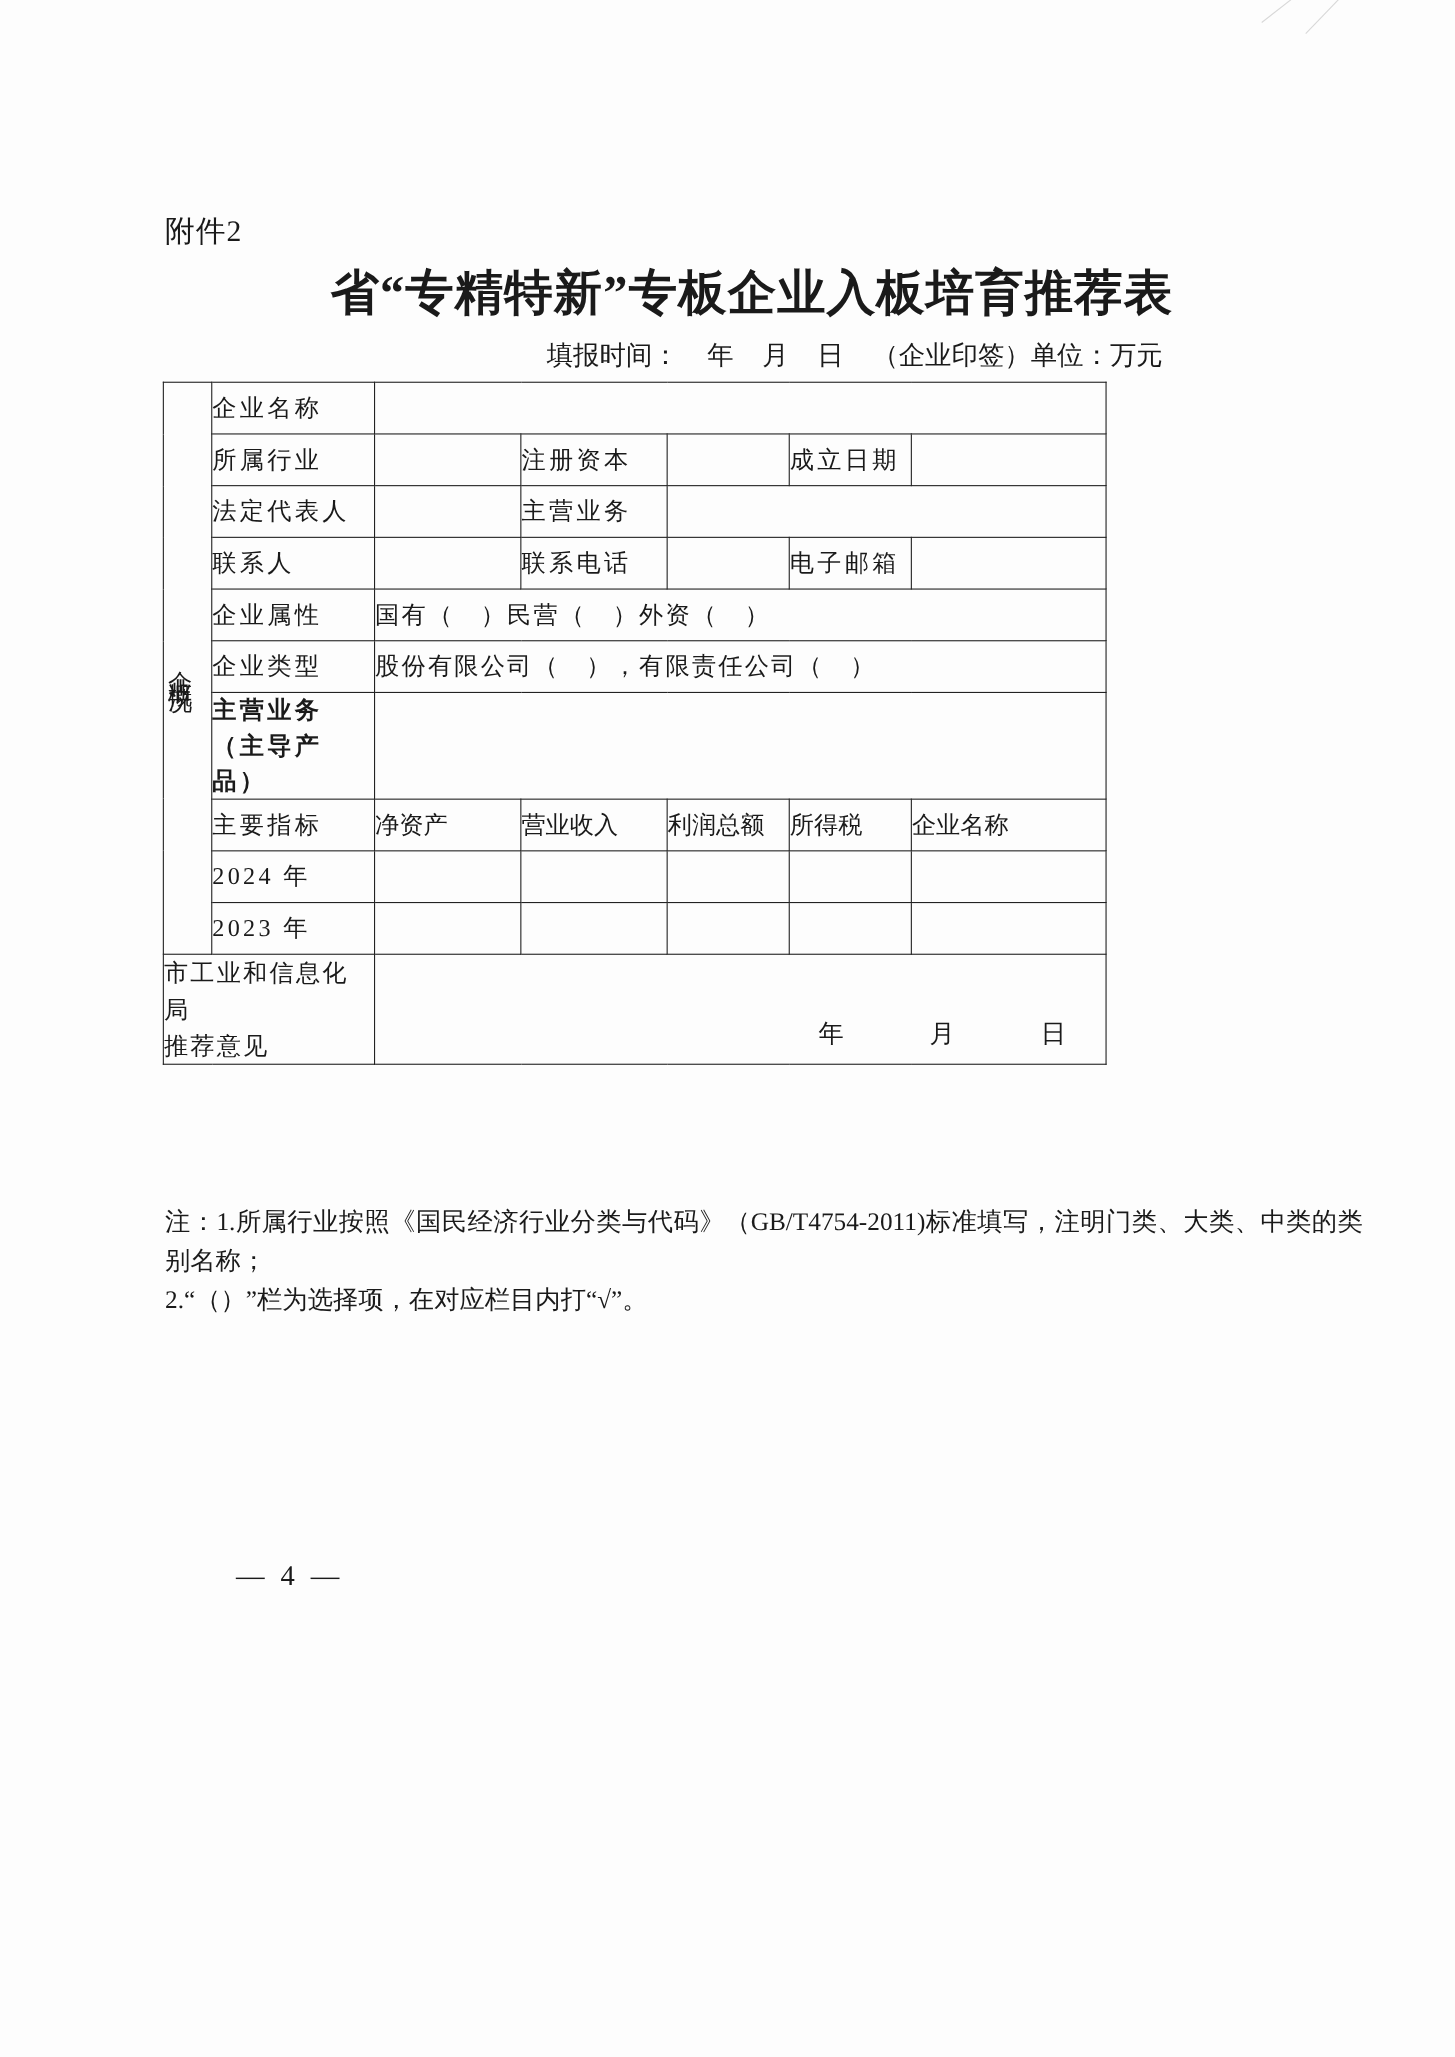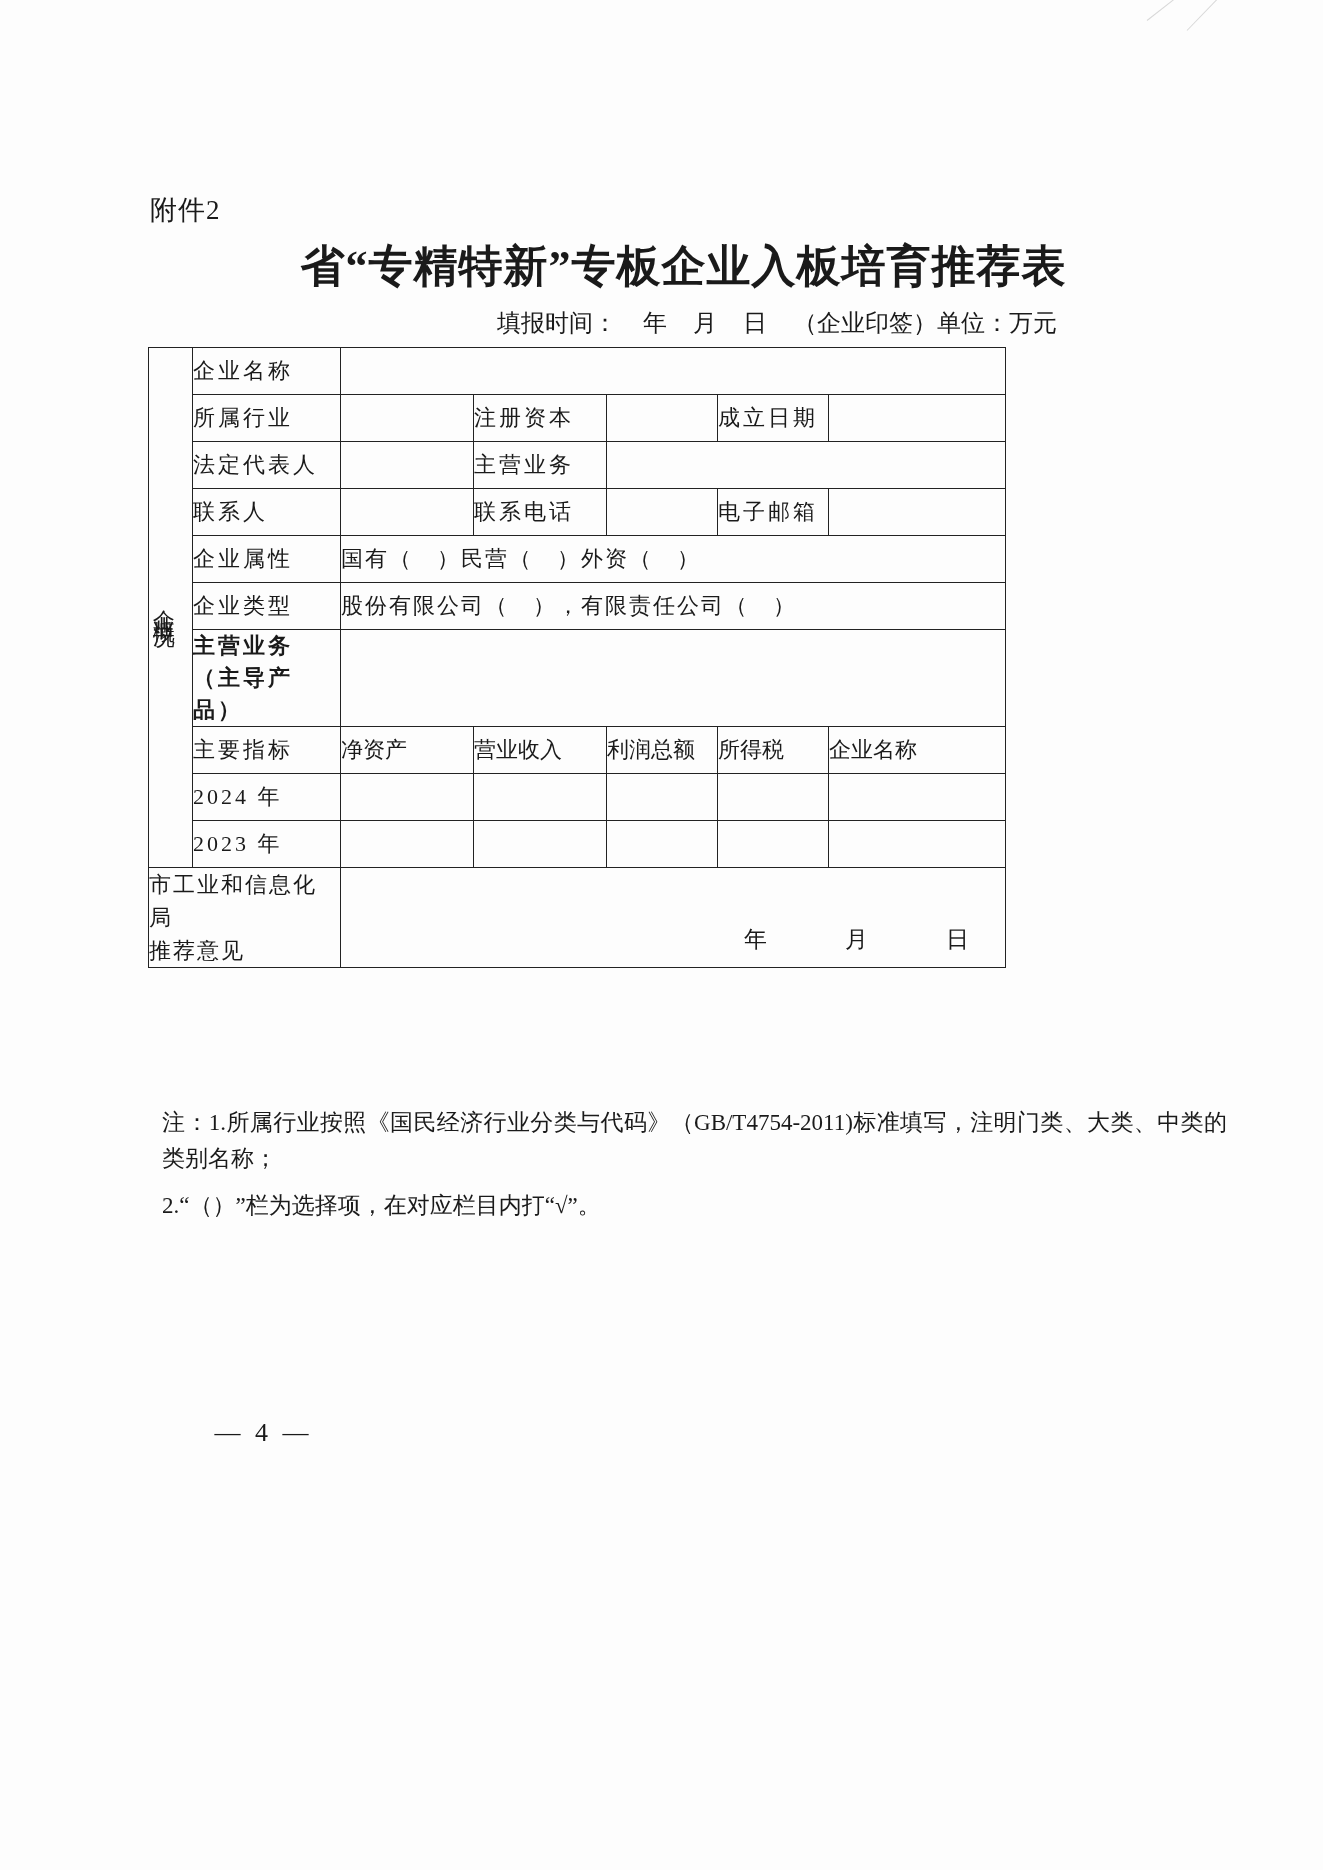--- a/index.html
+++ b/index.html
@@ -124,21 +124,21 @@
 
   .notes {
     position: absolute;
     left: 150px;
     right: 128px;
     top: 1093px;
     font-size: 23px;
     line-height: 1.55;
     text-align: justify;
   }
-  .notes p { margin: 12px; }
+  .notes p { margin: 0; }
   .page-num {
     position: absolute;
     left: 0; right: 0;
     top: 1418px;
     text-align: center;
     font-size: 26px;
     letter-spacing: 4px;
     padding-right: 840px;
   }
 </style>

